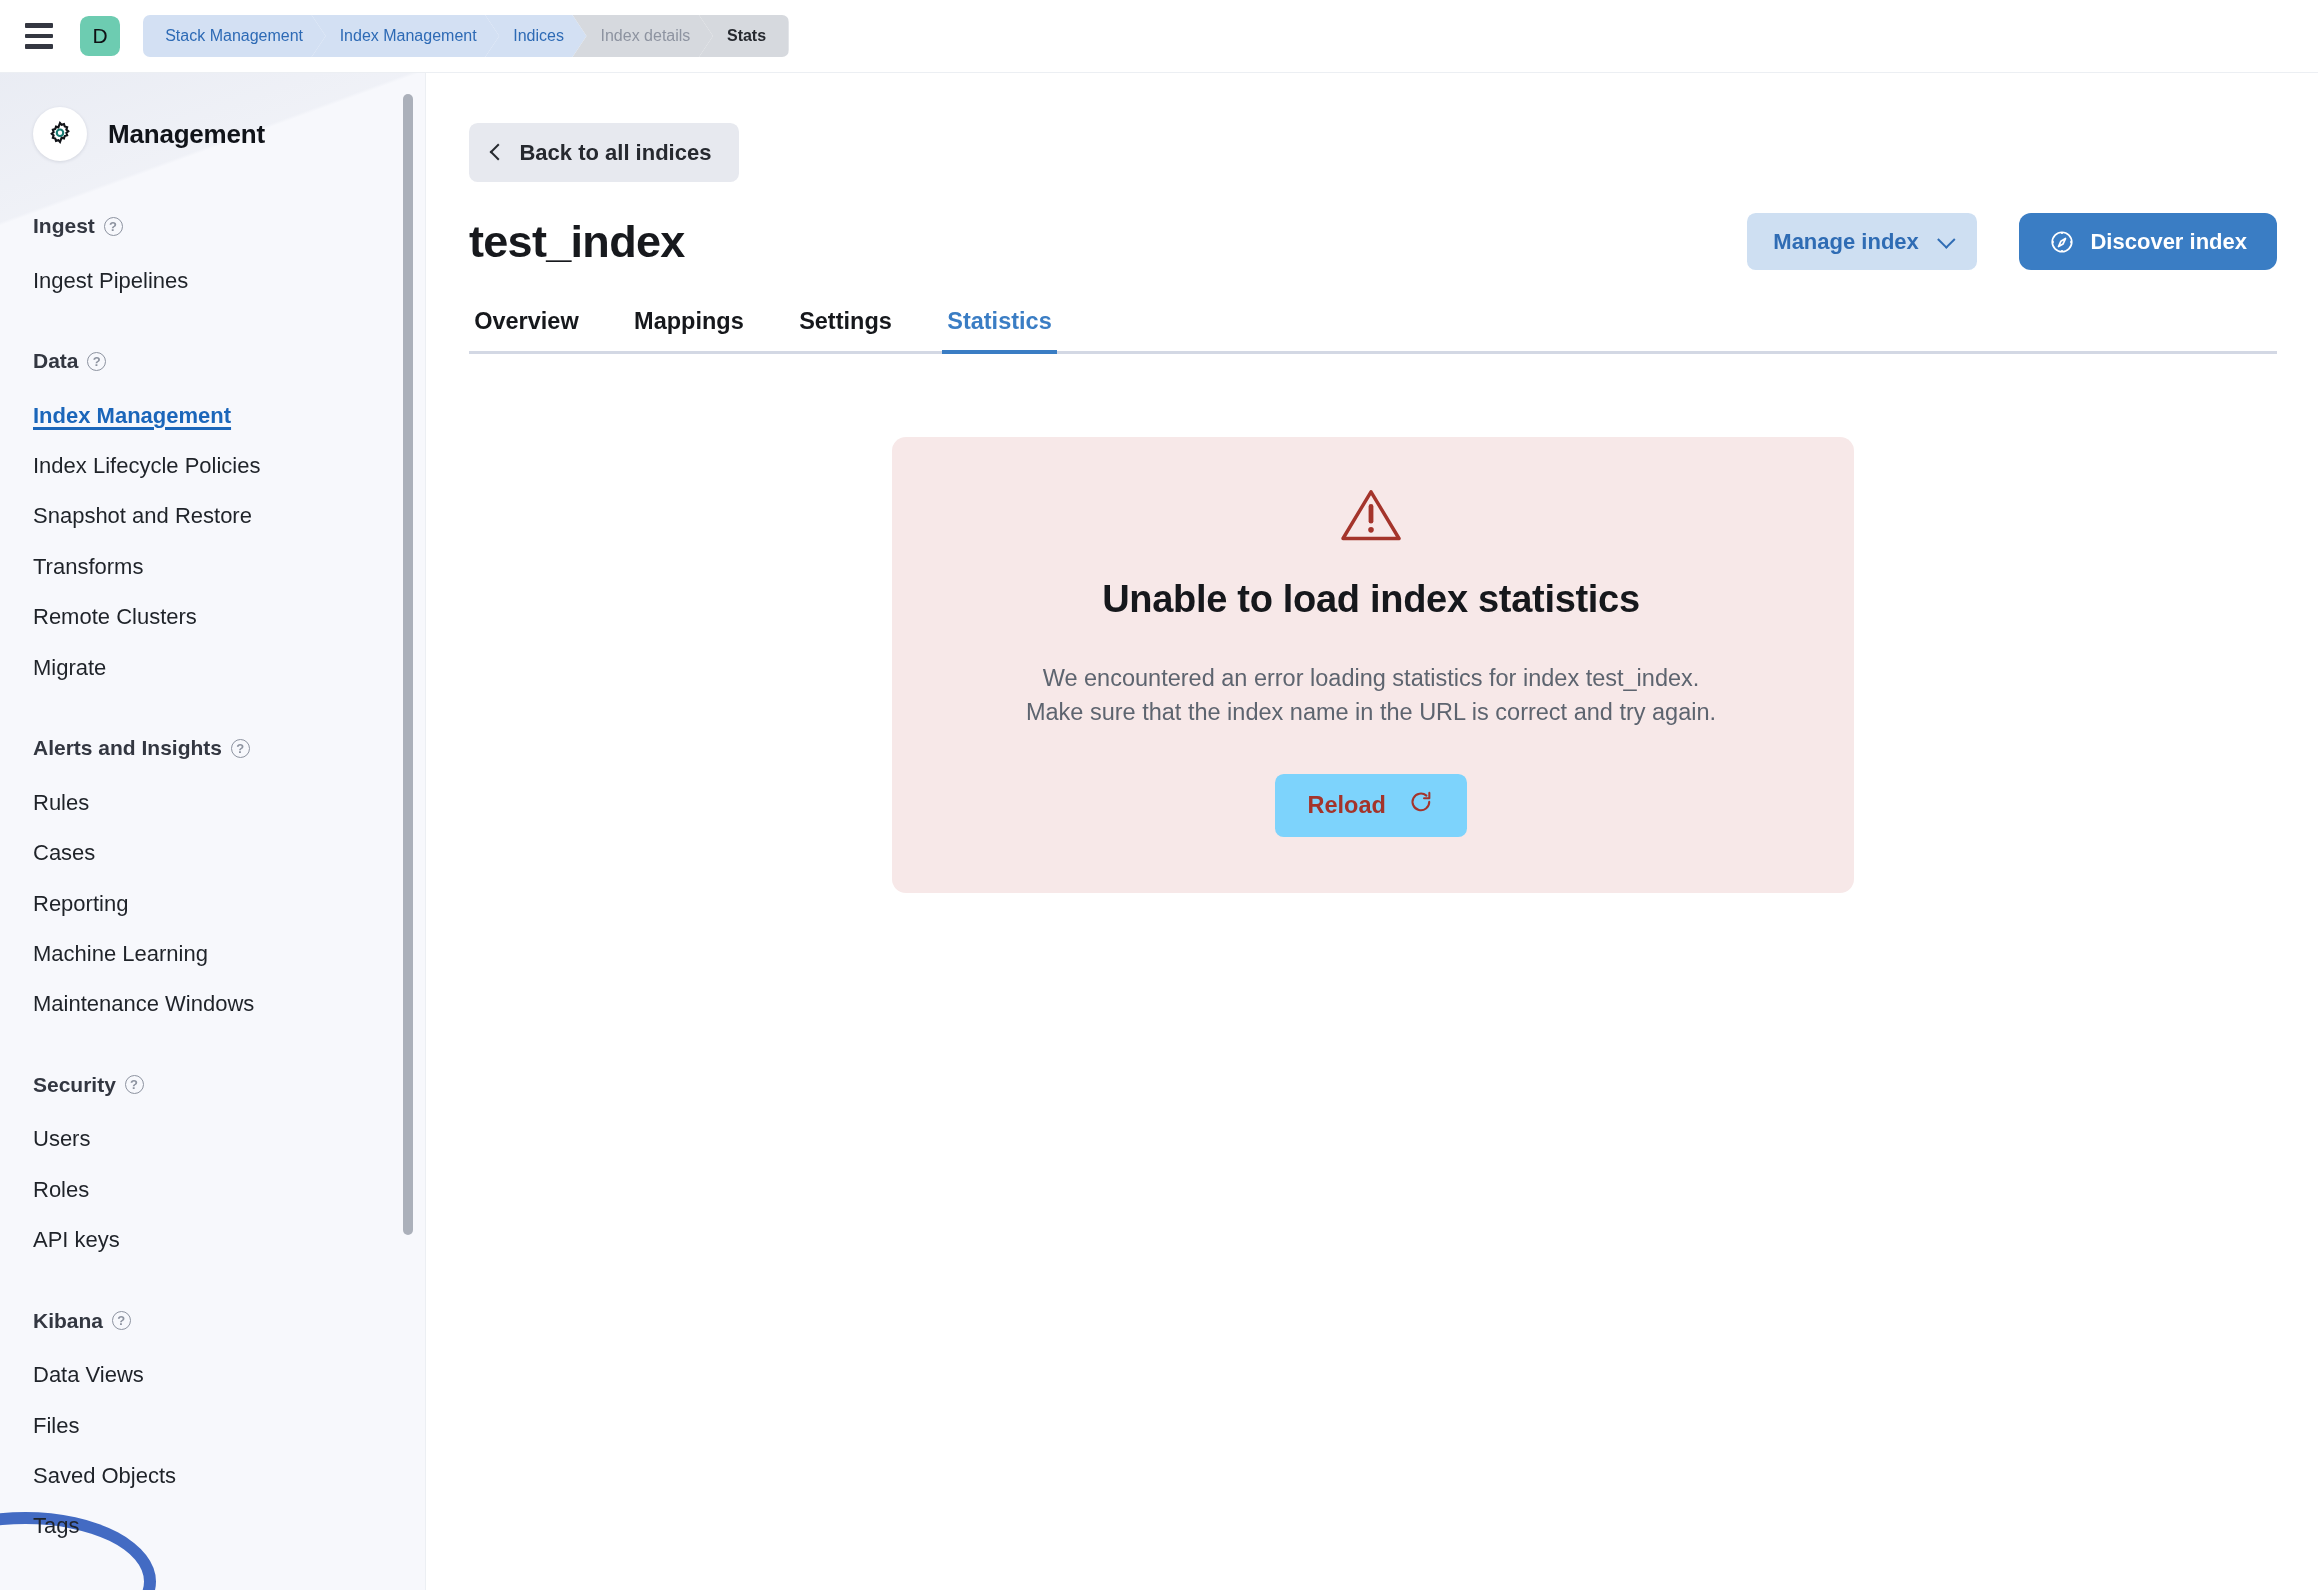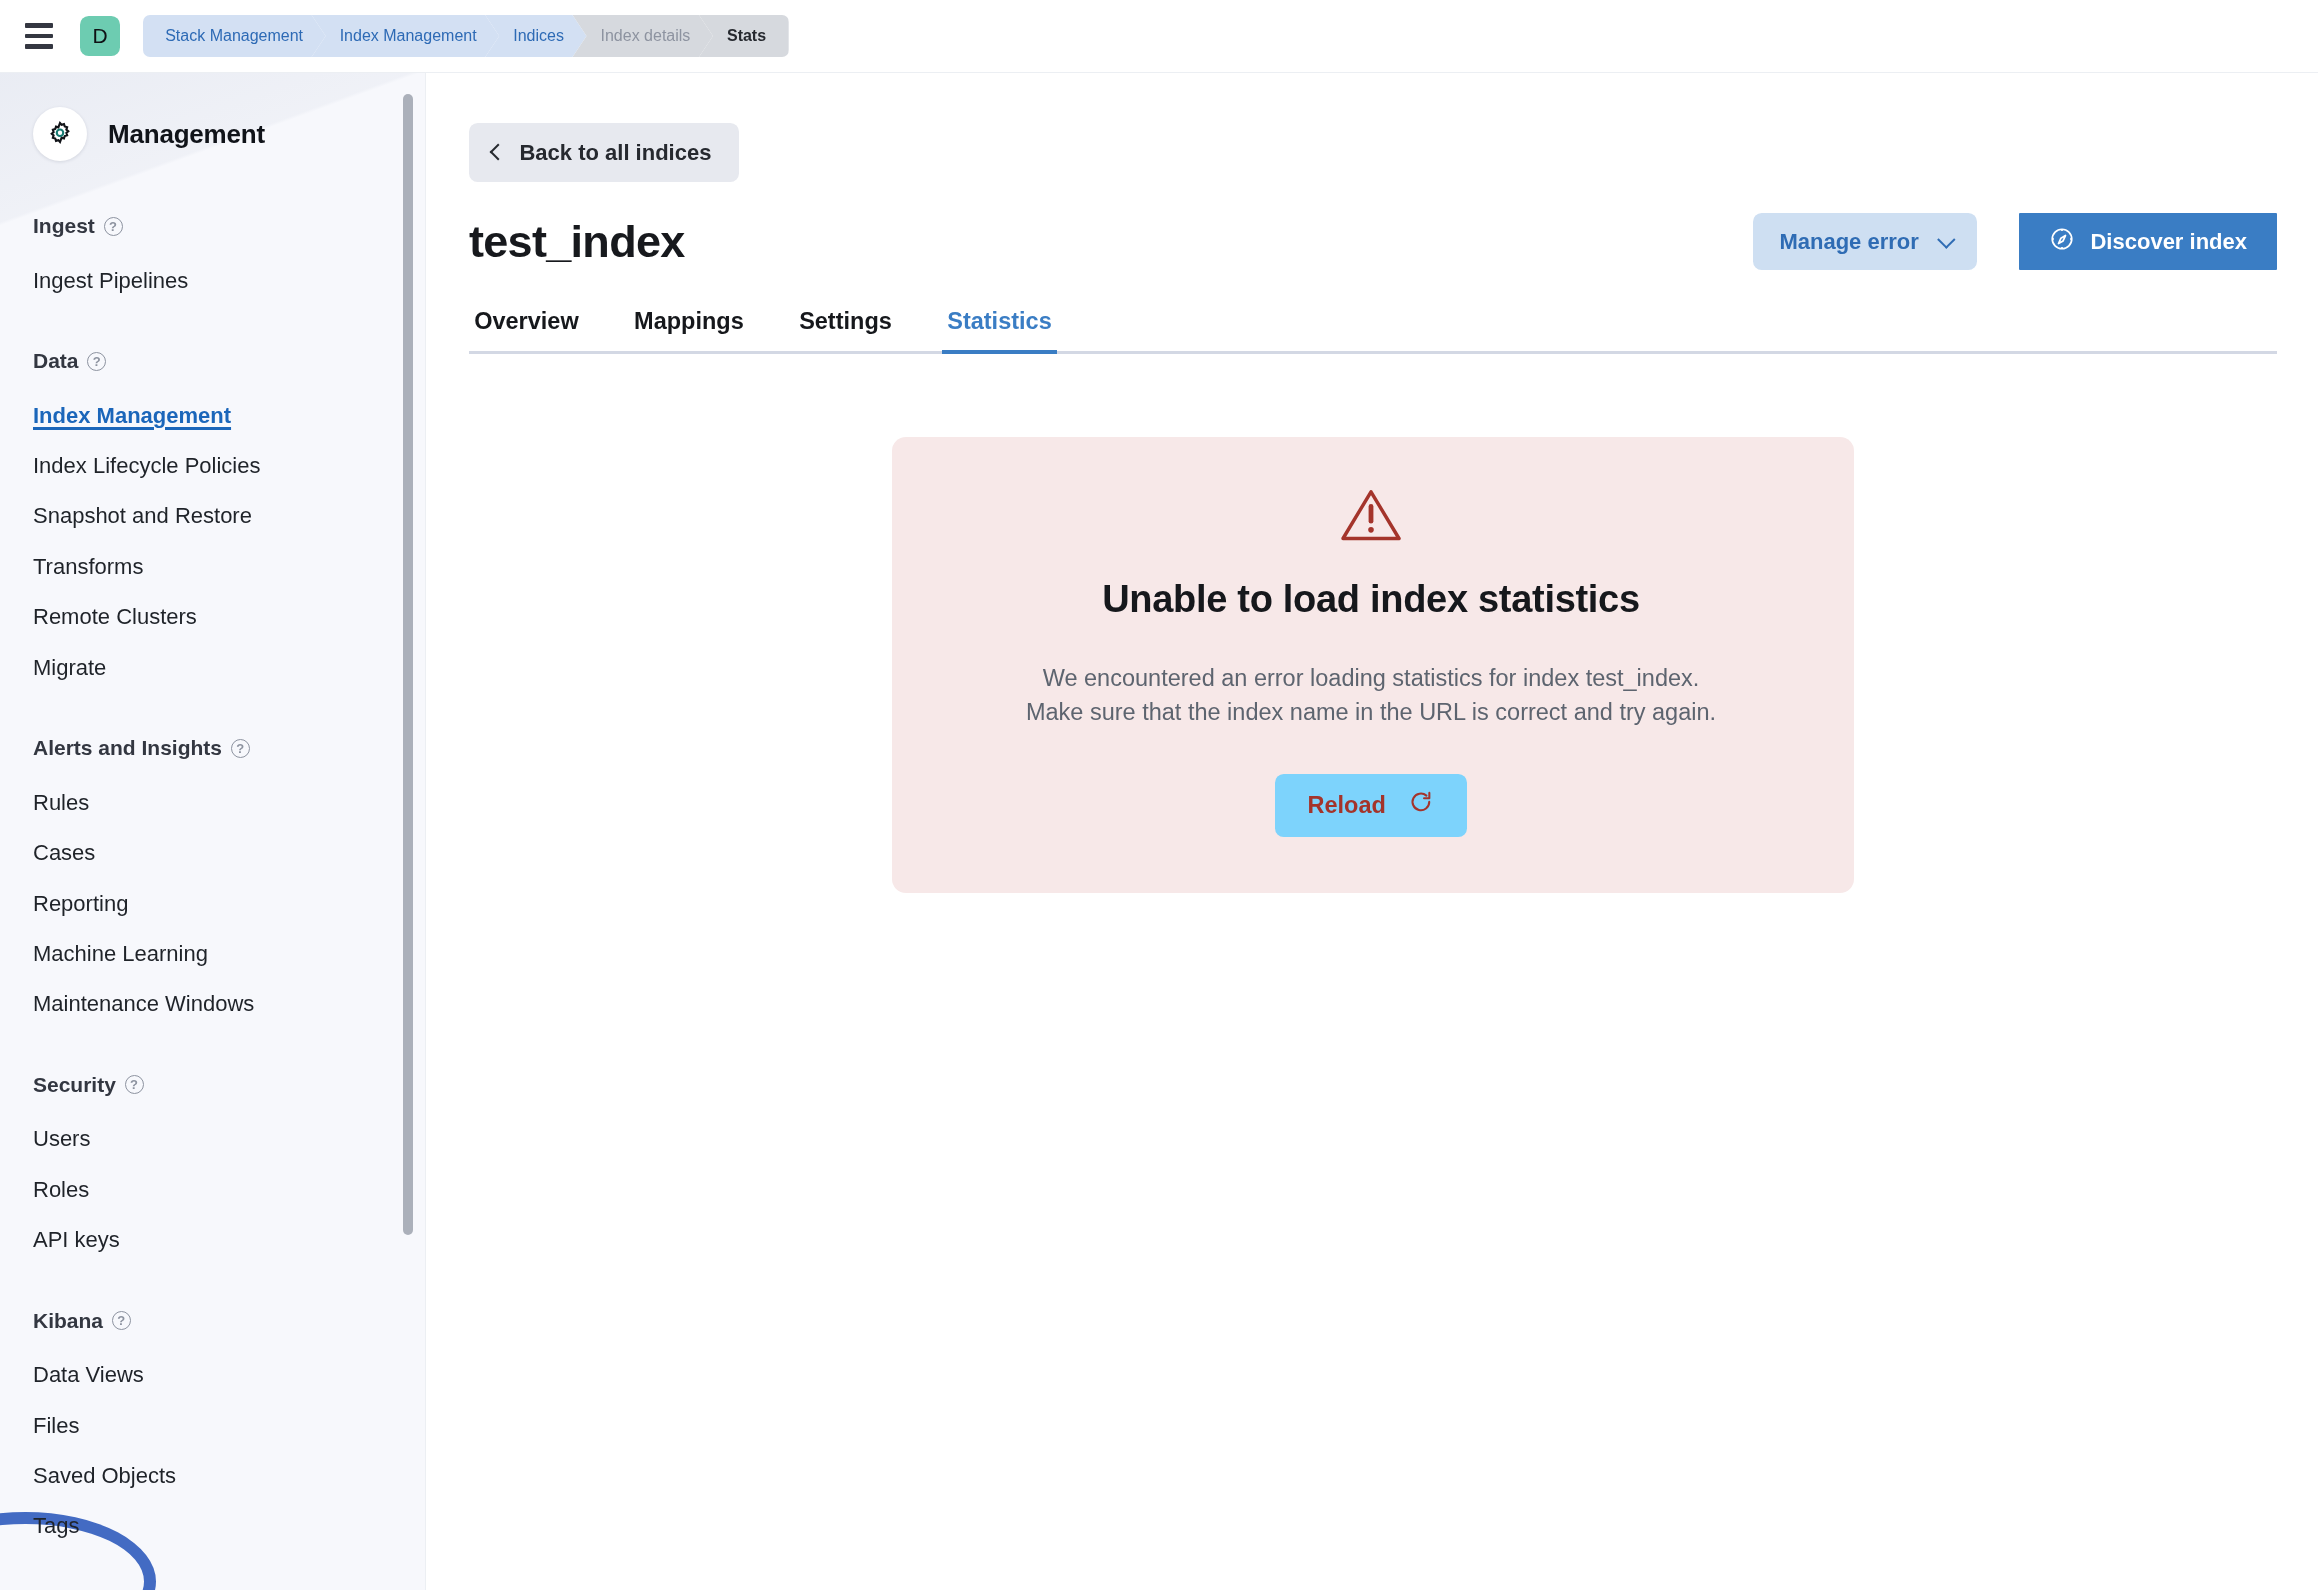--- a/index.html
+++ b/index.html
@@ -185,22 +185,22 @@
     cursor: pointer;
   }
   .chev-down {
     width: 13px; height: 13px;
     border-right: 2.6px solid #2f6cb4; border-bottom: 2.6px solid #2f6cb4;
     transform: rotate(45deg) translateY(-2.6px);
     display: inline-block;
   }
   .btn-discover {
     height: 57px;
-    display: inline-flex; align-items: center; gap: 15.7px;
-    background: #3a7dc4; border: none; border-radius: 1px;
+    display: inline-flex; align-items: flex-start; gap: 15.7px;
+    background: #3a7dc4; border: none; border-radius: 12px;
     padding: 16px 30px;
     font-family: inherit; font-size: 22px; font-weight: 700; color: #ffffff;
     cursor: pointer;
   }
 
   
   .tabs {
     margin: 38px 0 0 0;
     padding: 0 42px;
     display: flex; align-items: flex-end; gap: 45px;
@@ -357,21 +357,21 @@
 
   <button class="back-btn">
     <span class="chev-left"></span>
     <span>Back to all indices</span>
   </button>
 
   <div class="title-row">
     <div class="page-title">test_index</div>
     <div class="title-actions">
       <button class="btn-manage">
-        <span>Manage error</span>
+        <span>Manage index</span>
         <span class="chev-down"></span>
       </button>
       <button class="btn-discover">
         <span>
           <svg width="26" height="26" viewBox="0 0 24 24" fill="none" stroke="#ffffff" stroke-width="1.6">
             <circle cx="12" cy="12" r="9"></circle>
             <path d="M15.2 8.8l-2.2 5-4.2 2.4 2.2-5z" stroke-linejoin="round"></path>
             <path d="M12 3v1.6M12 19.4V21M3 12h1.6M19.4 12H21"></path>
           </svg>
         </span>

